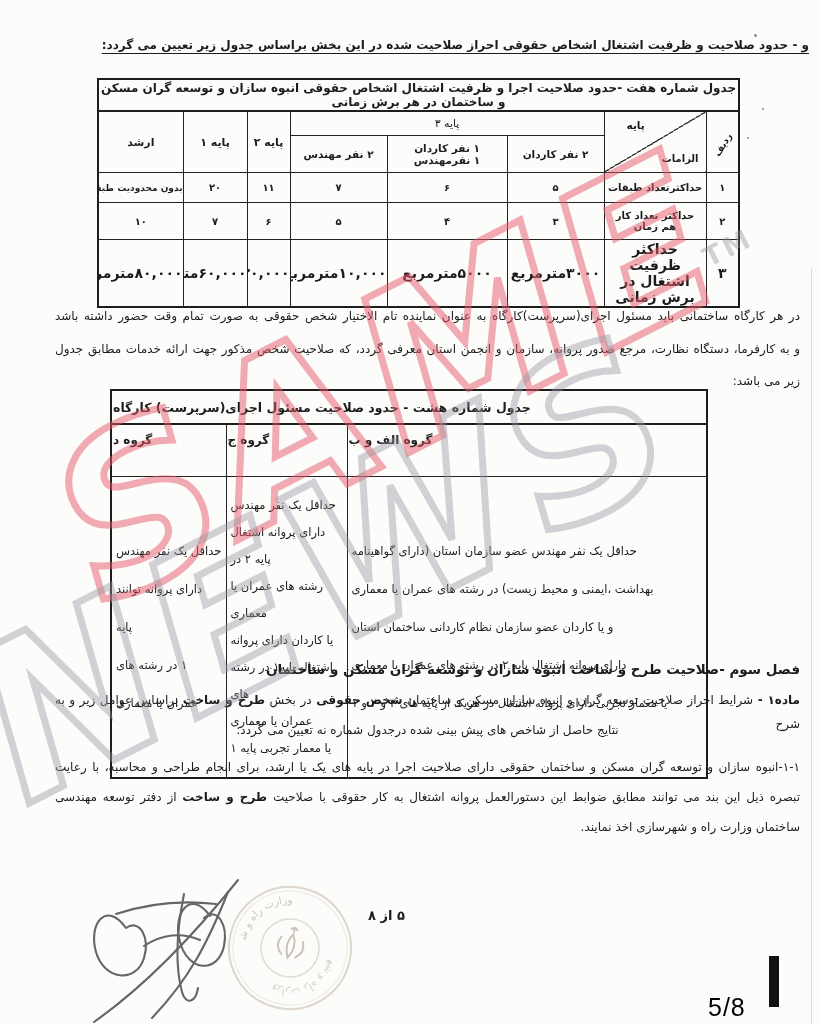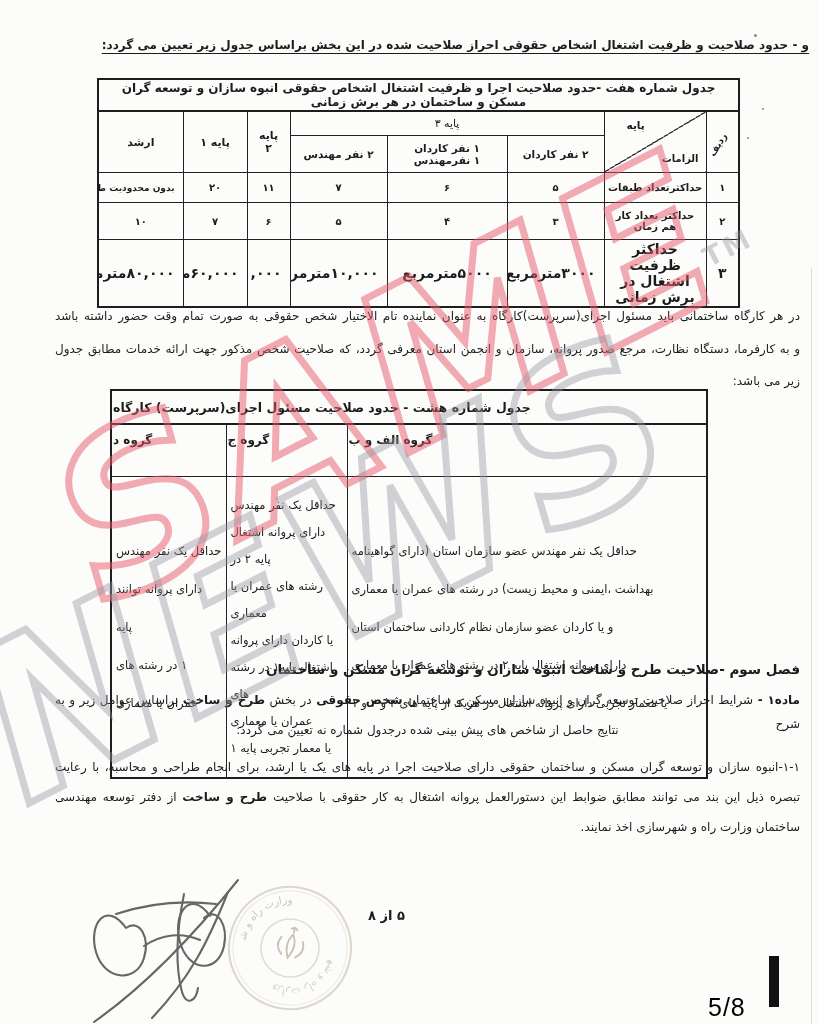--- a/index.html
+++ b/index.html
@@ -11,21 +11,21 @@
   }
   
   .intro{
     position:absolute;top:38px;right:10px;white-space:nowrap;
     font-size:12px;font-weight:bold;text-decoration:underline;
     text-underline-offset:4px;
   }
   
   table{border-collapse:collapse;table-layout:fixed;}
   .t7{position:absolute;left:97px;top:78px;width:641px;border:2px solid #1d1d1d;}
-  .t7 td{border:1.4px solid #222;text-align:center;vertical-align:middle;padding:1px 8px;overflow:hidden;}
+  .t7 td{border:1.4px solid #222;text-align:center;vertical-align:middle;padding:1px 0;overflow:hidden;}
   .t7 .title-row td{font-weight:bold;font-size:12px;height:27px;border-bottom:2px solid #1d1d1d;}
   .t7 .grp{font-weight:normal;font-size:11px;height:21px;}
   .t7 .sub td{font-weight:bold;font-size:10.5px;height:34px;}
   .t7 .hcell{font-weight:bold;font-size:11px;}
   .t7 tr.data td{font-weight:bold;font-size:10px;}
   .t7 tr.r1 td{height:27px;}
   .t7 tr.r2 td{height:34px;}
   .t7 tr.r3 td{height:42px;font-size:14px;}
   .t7 td.rowlabel{font-size:10px;font-weight:bold;padding:1px 3px;}
   .t7 .radif{position:relative;}

